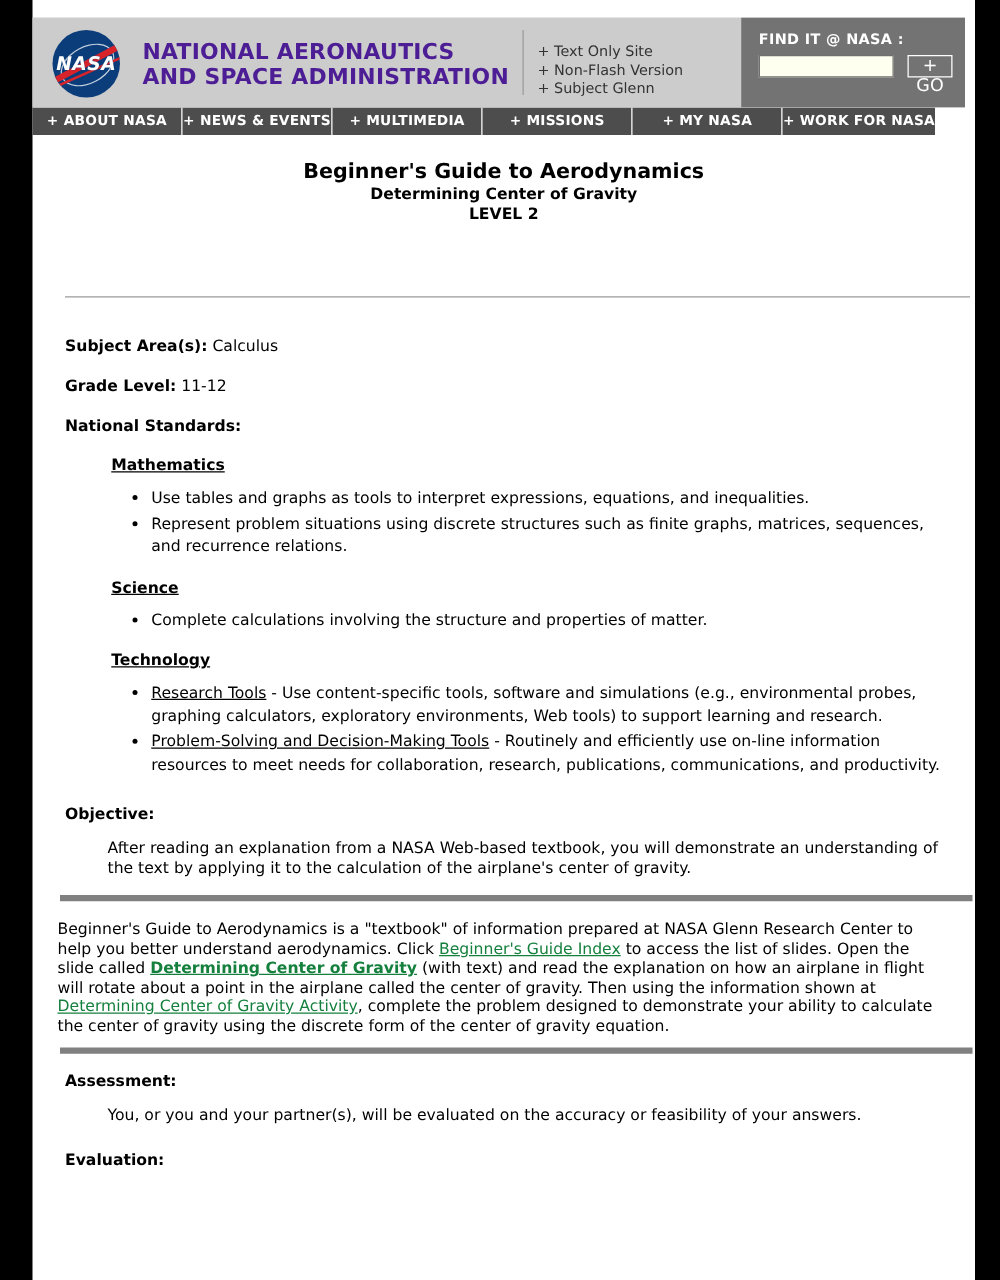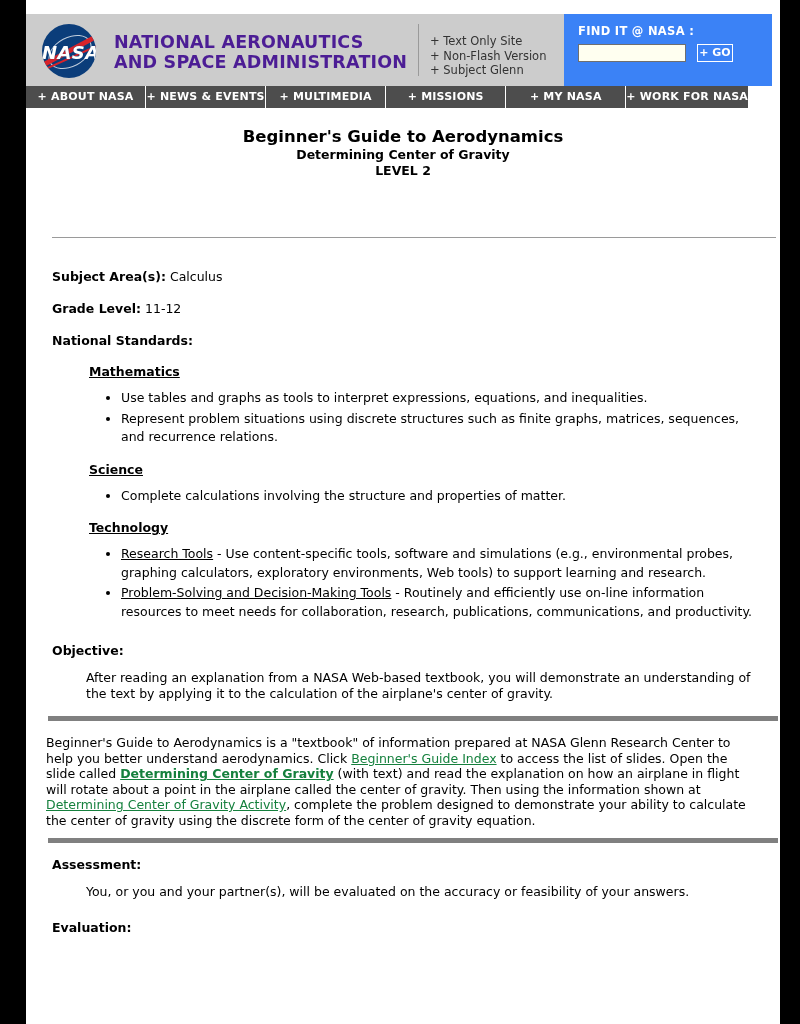--- a/index.html
+++ b/index.html
@@ -79,21 +79,21 @@
   }
   .meatball-text {
     position: absolute;
     left: 0;
     right: 0;
     top: 18px;
     text-align: center;
     color: #ffffff;
     font-family: "DejaVu Sans", "Liberation Sans", sans-serif;
     font-weight: bold;
-    font-size: 18px;
+    font-size: 15px;
     font-style: italic;
     letter-spacing: .4px;
     text-shadow: 0 0 1px #0b3d7a;
   }
   .agency-name {
     position: absolute;
     left: 88px;
     top: 18px;
     color: #4c1d95;
     font-size: 17.5px;
@@ -122,23 +122,23 @@
   .quicklinks a {
     color: #333333;
     text-decoration: none;
     display: block;
   }
 
   .findit {
     position: absolute;
     right: 0;
     top: 0;
-    width: 208px;
+    width: 179px;
     height: 72px;
-    background: #3b82f6;
+    background: #737373;
   }
   .findit-label {
     position: absolute;
     left: 14px;
     top: 10px;
     color: #ffffff;
     font-size: 11.5px;
     font-weight: bold;
     letter-spacing: .3px;
   }
@@ -159,22 +159,22 @@
     position: absolute;
     left: 133px;
     top: 30px;
     width: 36px;
     height: 18px;
     border: 1px solid #ffffff;
     box-sizing: border-box;
     color: #ffffff;
     background: transparent;
     font-family: "DejaVu Sans", "Liberation Sans", sans-serif;
-    font-size: 11px;
-    font-weight: bold;
+    font-size: 14px;
+    font-weight: normal;
     line-height: 16px;
     text-align: center;
     cursor: pointer;
     padding: 0;
   }
 
   
   .navbar {
     width: 722px;
     height: 22px;

